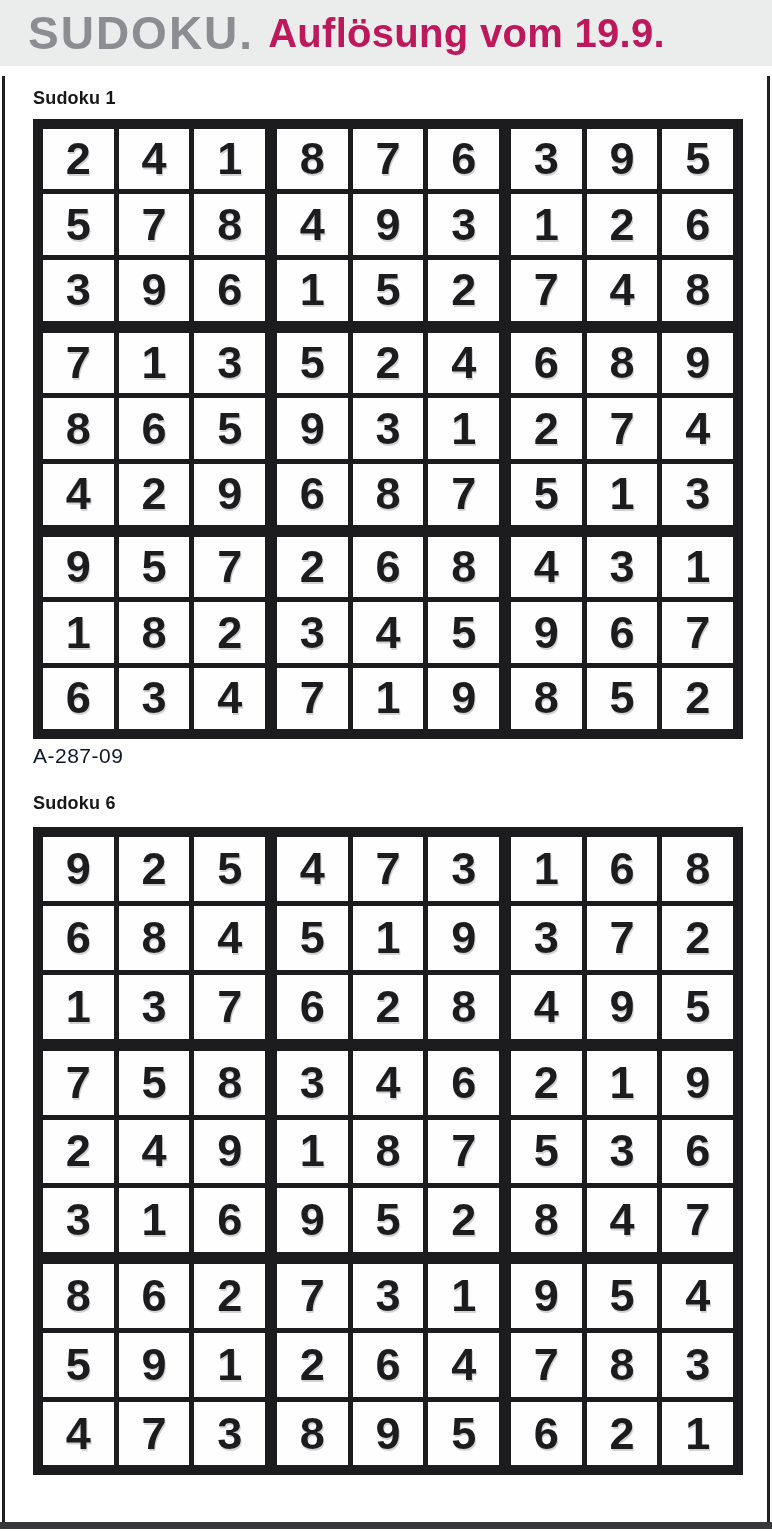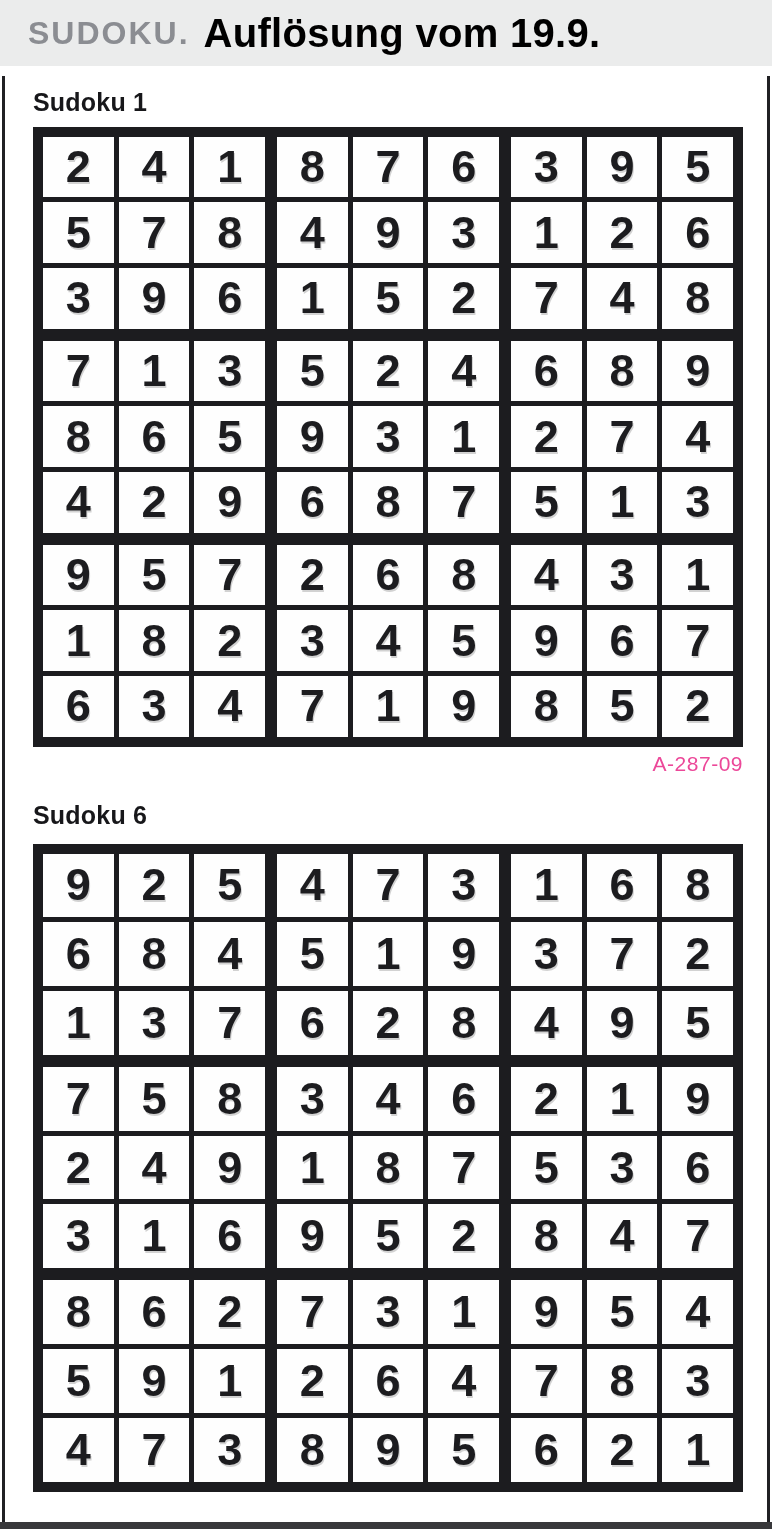--- a/index.html
+++ b/index.html
@@ -12,44 +12,44 @@
   }
   .masthead {
     height: 66px;
     background: #ebecec;
     display: flex;
     align-items: center;
     padding-left: 28px;
     box-sizing: border-box;
   }
   .brand {
-    font-size: 32px;
+    font-size: 46px;
     font-weight: bold;
     color: #8b8d92;
     letter-spacing: 2px;
   }
   .title {
     font-size: 40px;
     font-weight: bold;
-    color: #000000;
+    color: #be185d;
     margin-left: 14px;
     letter-spacing: 0.3px;
   }
   .frame {
     position: absolute;
     top: 76px; left: 2px; right: 2px; bottom: 10px;
     border-left: 3px solid #202023;
     border-right: 3px solid #202023;
     padding: 12px 0 0 28px;
     box-sizing: border-box;
     background: #ffffff;
   }
   .plabel {
     margin: 0;
-    font-size: 25px;
+    font-size: 18px;
     font-weight: bold;
     color: #17171a;
     letter-spacing: 0.2px;
     line-height: 1.15;
   }
   .sudoku {
     width: 710px;
     background: #1c1c1f;
     border: 10px solid #1c1c1f;
     box-sizing: border-box;
@@ -71,23 +71,22 @@
     display: flex;
     align-items: center;
     justify-content: center;
     font-size: 45px;
     font-weight: bold;
     color: #1c1c1f;
     text-shadow: 1px 2px 0 rgba(110,110,110,0.30);
   }
   .caption {
     width: 710px;
-    text-align: right;
     font-size: 21px;
-    color: #ec4899;
+    color: #0f172a;
     margin-top: 5px;
     letter-spacing: 0.5px;
     line-height: 1.1;
   }
   .puzzle-2 { margin-top: 26px; }
   .bottom-rule {
     position: absolute;
     left: 0; right: 0; bottom: 3px;
     height: 7px;
     background: #38383b;

